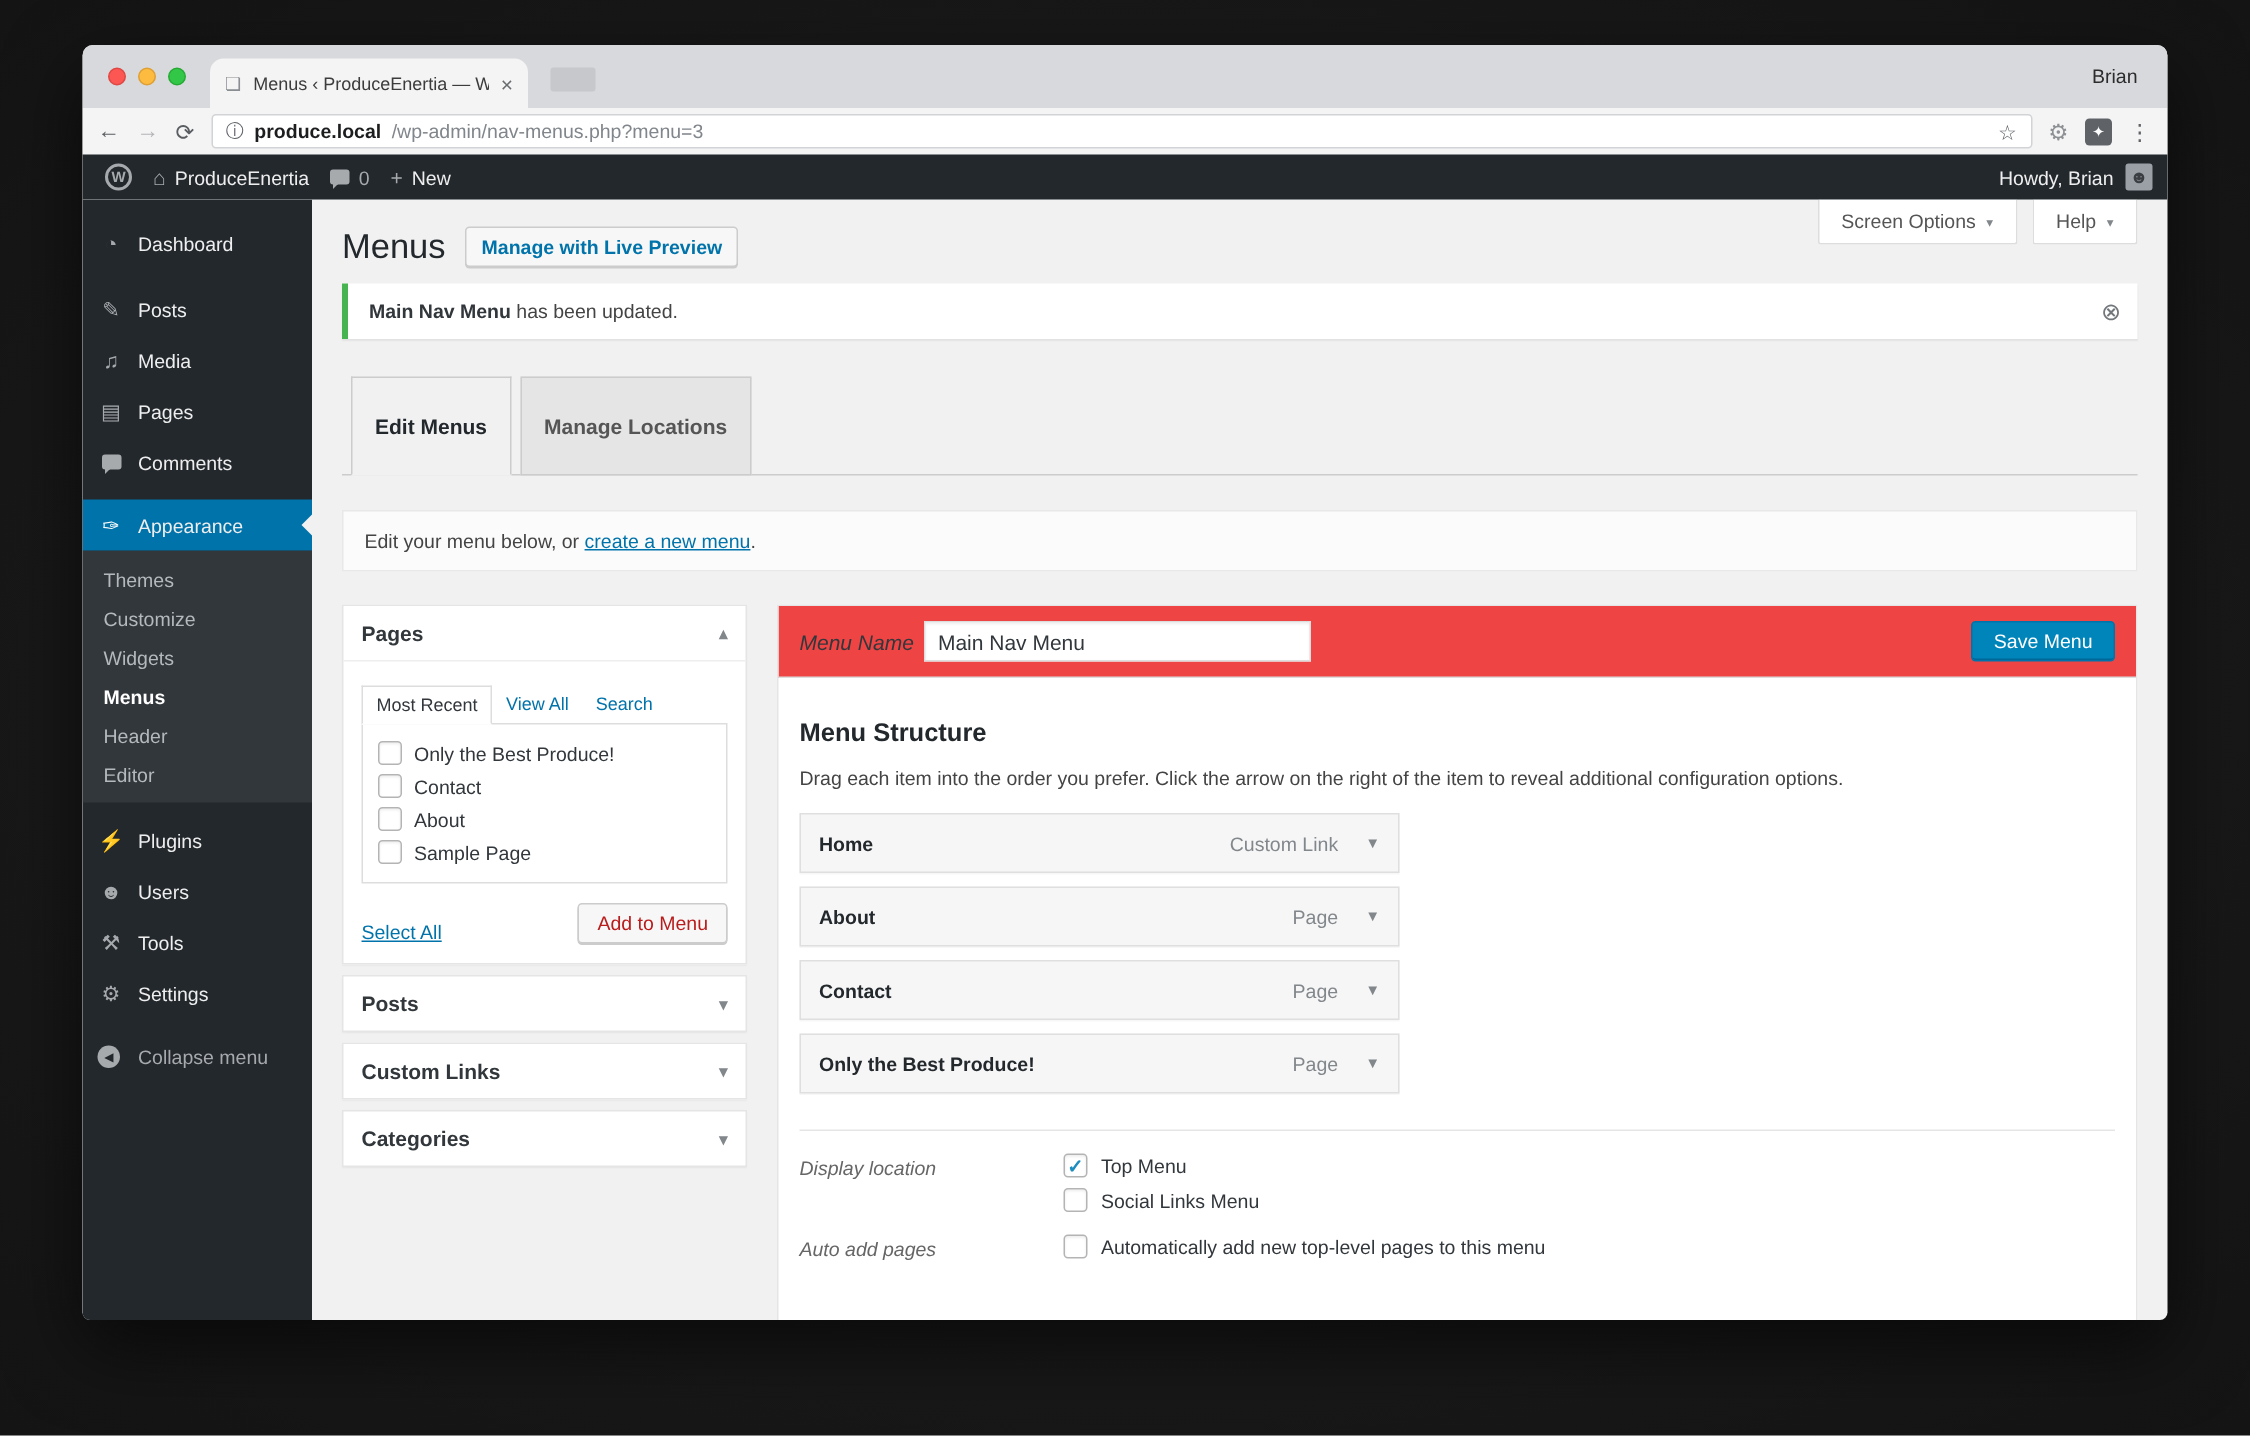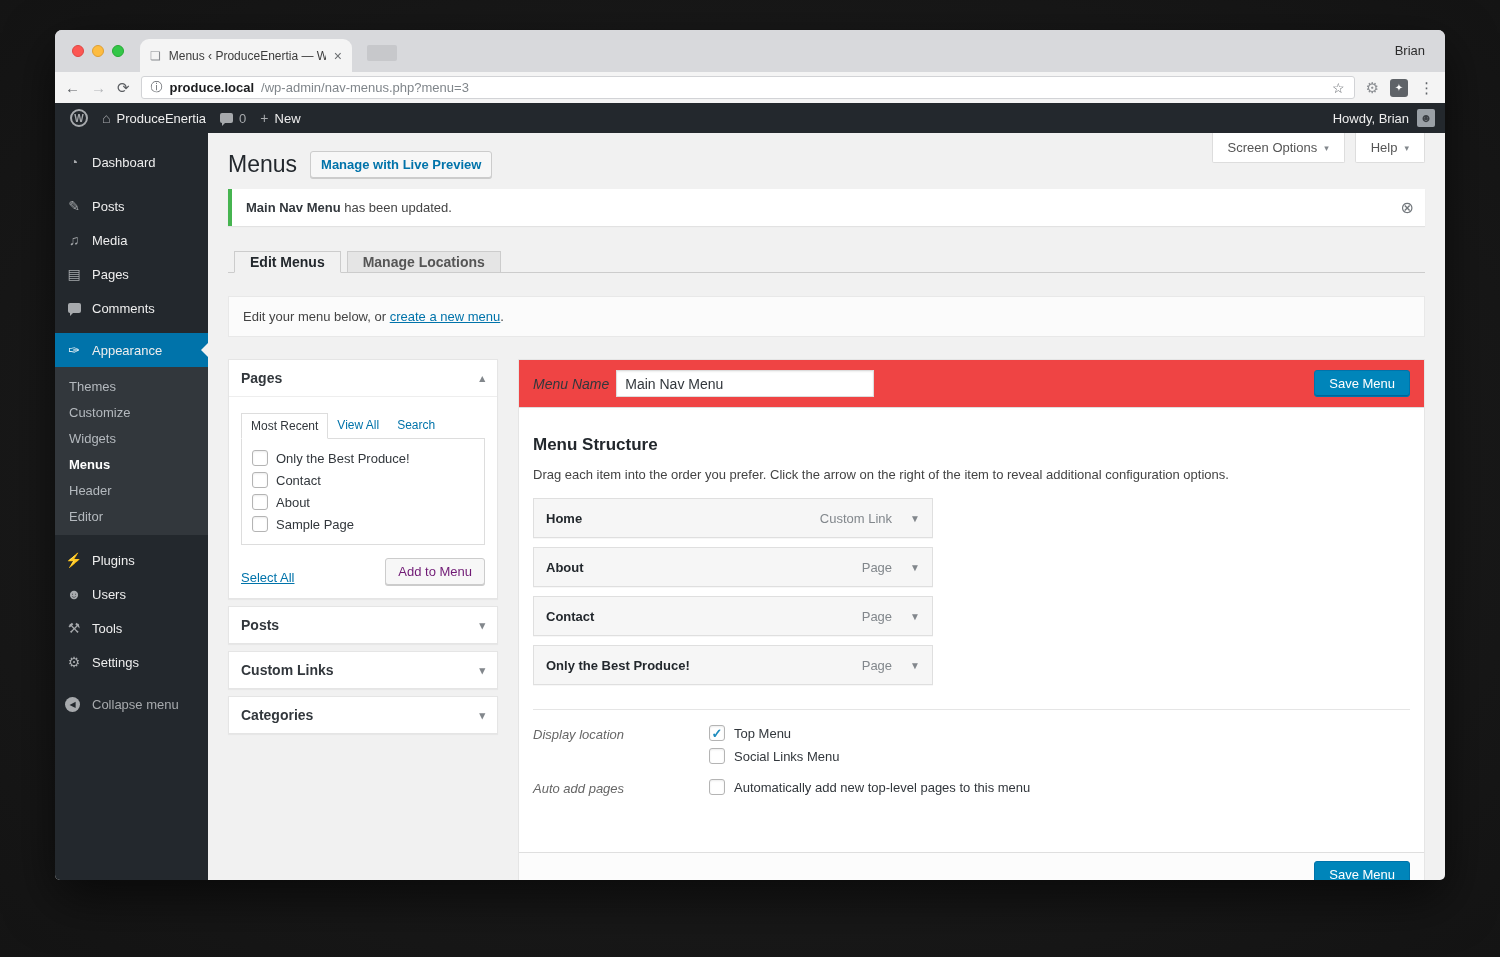--- a/index.html
+++ b/index.html
@@ -76,42 +76,42 @@
   .screen-opts { position:absolute; top:0; right:20px; display:flex; gap:10px; z-index:5; }
   .opt-tab { background:#fff; border:1px solid #ddd; border-top:none; border-radius:0 0 2px 2px; padding:7px 15px; color:#555; display:flex; align-items:center; gap:7px; }
   .opt-arrow { font-size:9px; color:#82878c; }
   .title-row { margin-top:16px; display:flex; align-items:center; gap:13px; }
   h1.page-title { font-size:23px; font-weight:400; color:#23282d; line-height:30px; }
   .live-preview { background:#f7f7f7; border:1px solid #ccc; box-shadow:0 1px 0 #ccc; border-radius:3px; color:#0073aa; font-weight:700; font-size:13px; padding:5px 10px; }
   .notice { margin-top:10px; background:#fff; border-left:4px solid #46b450; box-shadow:0 1px 1px rgba(0,0,0,.06); padding:11px 40px 11px 14px; position:relative; }
   .notice b { color:#32373c; }
   .notice-dismiss { position:absolute; right:11px; top:9px; color:#72777c; font-size:16px; }
   .nav-tabs { margin-top:25px; border-bottom:1px solid #ccc; padding-left:6px; display:flex; }
-  .nav-tab { padding:2px 15px; font-size:14px; font-weight:700; color:#555; background:#e5e5e5; border:1px solid #ccc; margin:0 6px -1px 0; }
+  .nav-tab { padding:24px 15px; font-size:14px; font-weight:700; color:#555; background:#e5e5e5; border:1px solid #ccc; margin:0 6px -1px 0; }
   .nav-tab.active { background:#f1f1f1; color:#23282d; border-bottom-color:#f1f1f1; }
   .manage-bar { margin-top:23px; background:#fbfbfb; border:1px solid #e8e8e8; padding:12px 14px; }
   .link { color:#0073aa; text-decoration:underline; }
   
   .columns { display:flex; gap:20px; margin-top:22px; align-items:flex-start; }
   .left-col { width:270px; flex-shrink:0; }
   .panel { background:#fff; border:1px solid #e5e5e5; box-shadow:0 1px 1px rgba(0,0,0,.04); }
   .panel-header { padding:10px 12px; font-size:14px; font-weight:700; color:#32373c; display:flex; justify-content:space-between; align-items:center; }
   .panel-arrow { color:#82878c; font-size:11px; }
   .pages-body { border-top:1px solid #eee; padding:0 12px 13px; }
   .inner-tabs { margin-top:16px; display:flex; font-size:12px; position:relative; z-index:1; }
   .itab { padding:5px 9px; }
   .itab.active { background:#fff; border:1px solid #ddd; border-bottom-color:#fff; margin-bottom:-1px; color:#32373c; }
   .itab.link-tab { color:#0073aa; }
   .list-box { border:1px solid #ddd; padding:8px 10px 9px; }
   .chk-row { display:flex; align-items:center; gap:8px; padding:3px 0; color:#32373c; }
   .checkbox { width:16px; height:16px; background:#fff; border:1px solid #b4b4b4; border-radius:3px; flex-shrink:0; display:flex; align-items:center; justify-content:center; box-shadow:inset 0 1px 2px rgba(0,0,0,.08); }
   .checkbox .mark { display:none; }
   .checkbox.checked .mark { display:block; color:#1e8cbe; font-size:13px; font-weight:700; line-height:1; }
   .pages-footer { display:flex; justify-content:space-between; align-items:flex-end; margin-top:13px; }
-  .btn-secondary { background:#f7f7f7; border:1px solid #ccc; box-shadow:0 1px 0 #ccc; border-radius:3px; color:#701a75; padding:5px 12px; font-size:13px; }
+  .btn-secondary { background:#f7f7f7; border:1px solid #ccc; box-shadow:0 1px 0 #ccc; border-radius:3px; color:#b91c1c; padding:5px 12px; font-size:13px; }
   .accordion { margin-top:7px; }
   
   .right-col { flex:1; }
   .editor-panel { background:#fff; border:1px solid #e5e5e5; height:560px; position:relative; overflow:hidden; }
   .editor-header { background:#ef4444; border-bottom:1px solid #ddd; padding:10px 14px; display:flex; align-items:center; gap:7px; }
   .menu-name-label { font-style:italic; font-size:14px; color:#32373c; }
   .menu-name-input { width:258px; height:27px; border:1px solid #ddd; box-shadow:inset 0 1px 2px rgba(0,0,0,.07); padding:0 8px; font-size:14px; color:#32373c; font-family:"Liberation Sans", sans-serif; background:#fff; }
   .btn-primary { background:#0085ba; border:1px solid #0073aa; box-shadow:inset 0 -1px 0 #006799; border-radius:3px; color:#fff; font-size:13px; padding:5px 14px; font-family:"Liberation Sans", sans-serif; }
   .editor-header .btn-primary { margin-left:auto; }
   .editor-body { padding:2px 14px 0; }

